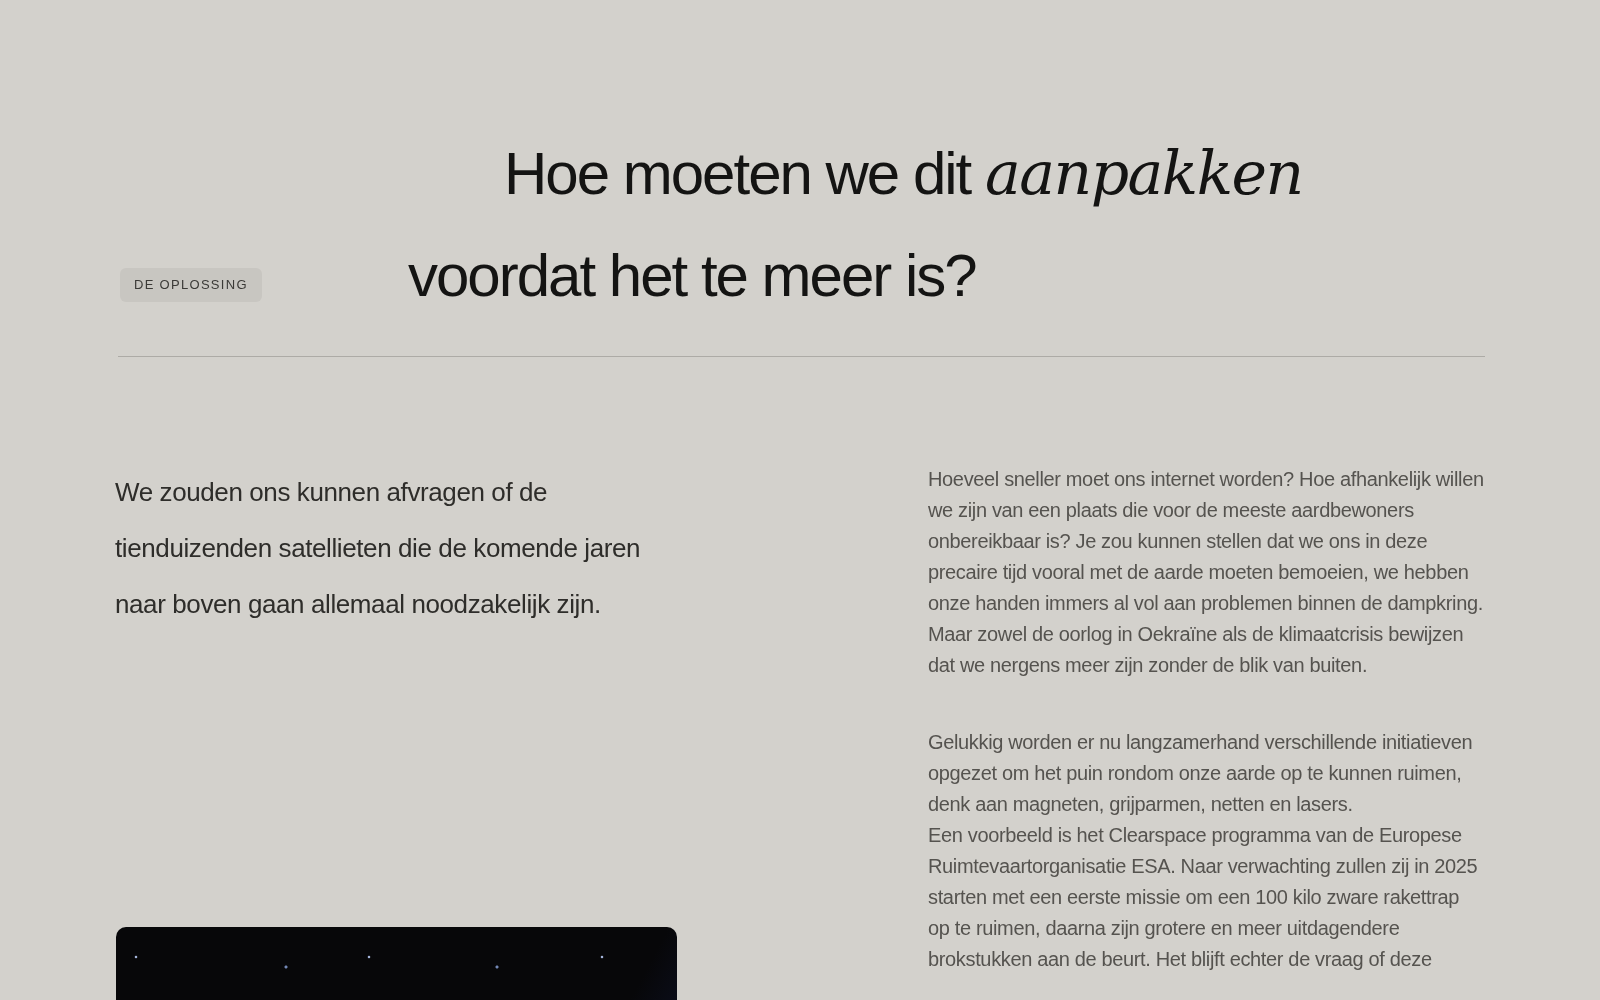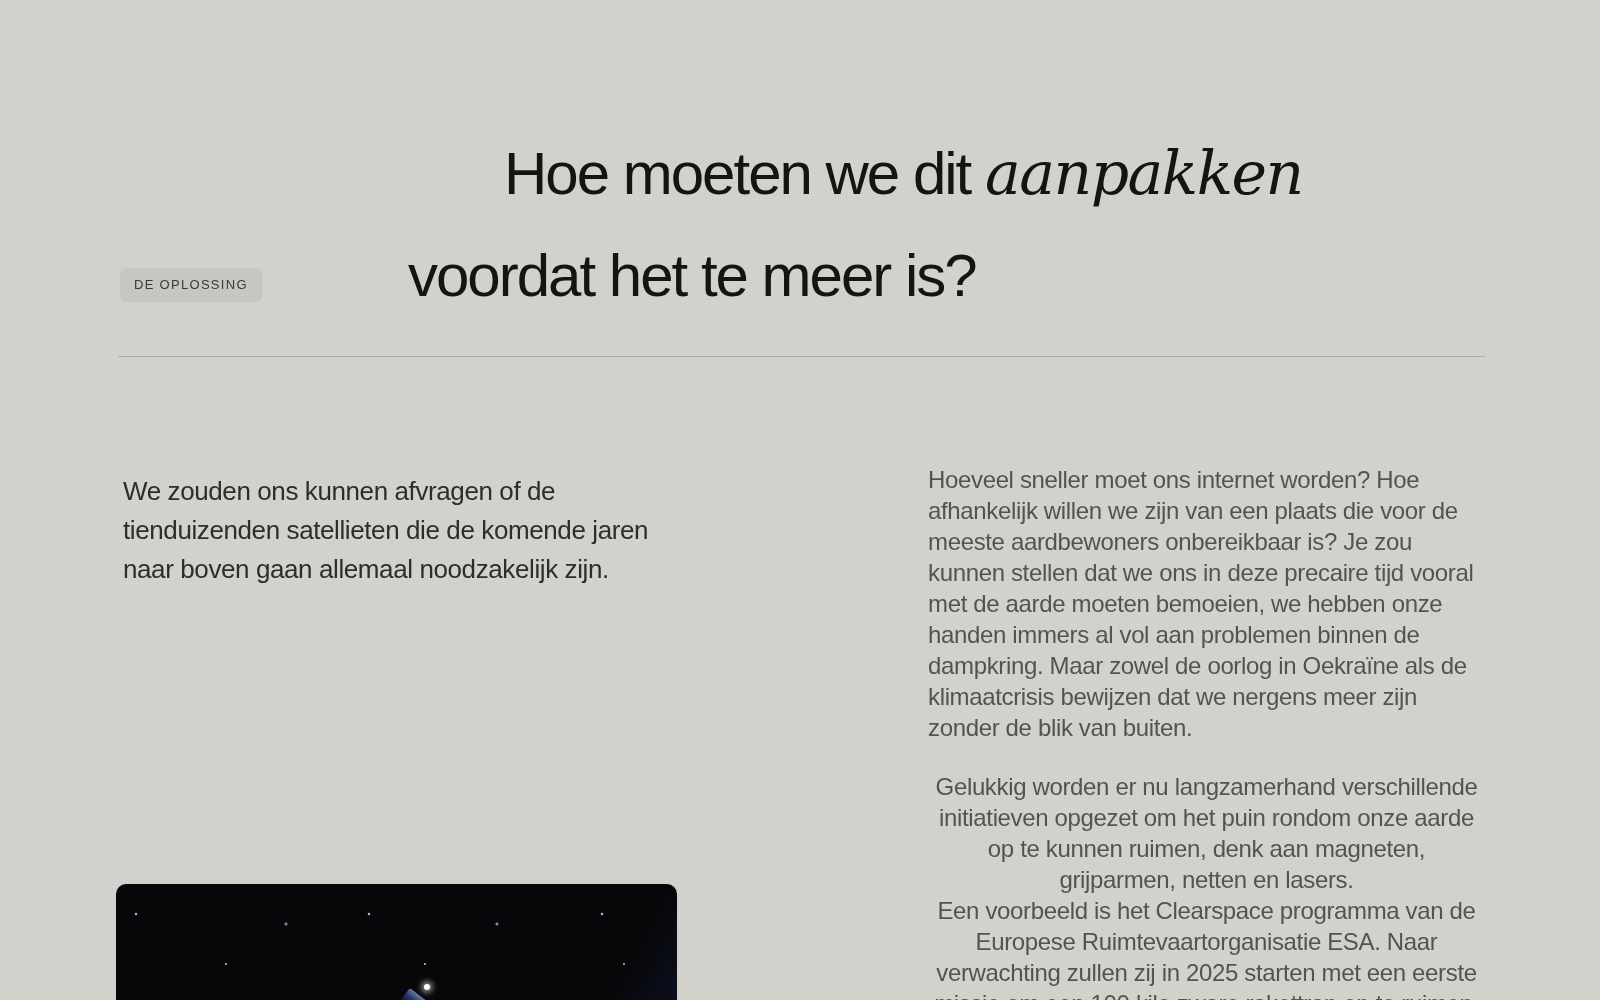--- a/index.html
+++ b/index.html
@@ -71,36 +71,36 @@
   }
 
   
   .columns {
     display: grid;
     grid-template-columns: 564px 557px;
     column-gap: 249px;
     margin-top: 107px;
   }
   .intro-paragraph {
-    margin: 8px;
+    margin: 0;
     font-size: 26px;
-    line-height: 39px;
+    line-height: 56px;
     letter-spacing: -0.4px;
     color: var(--intro-text);
     white-space: pre-line;
   }
   .right-column p {
     margin: 0;
-    font-size: 24px;
+    font-size: 20px;
     line-height: 31px;
     letter-spacing: -0.35px;
     color: var(--body-text);
     white-space: pre-line;
   }
-  .right-column p + p { margin-top: 28px; text-align: center; }
+  .right-column p + p { margin-top: 46px; }
 
   
   figure.article-image {
     margin: 295px 0 0 1px;
     width: 561px;
     height: 430px;
     border-radius: 10px;
     overflow: hidden;
     position: relative;
     background-color: #070709;

